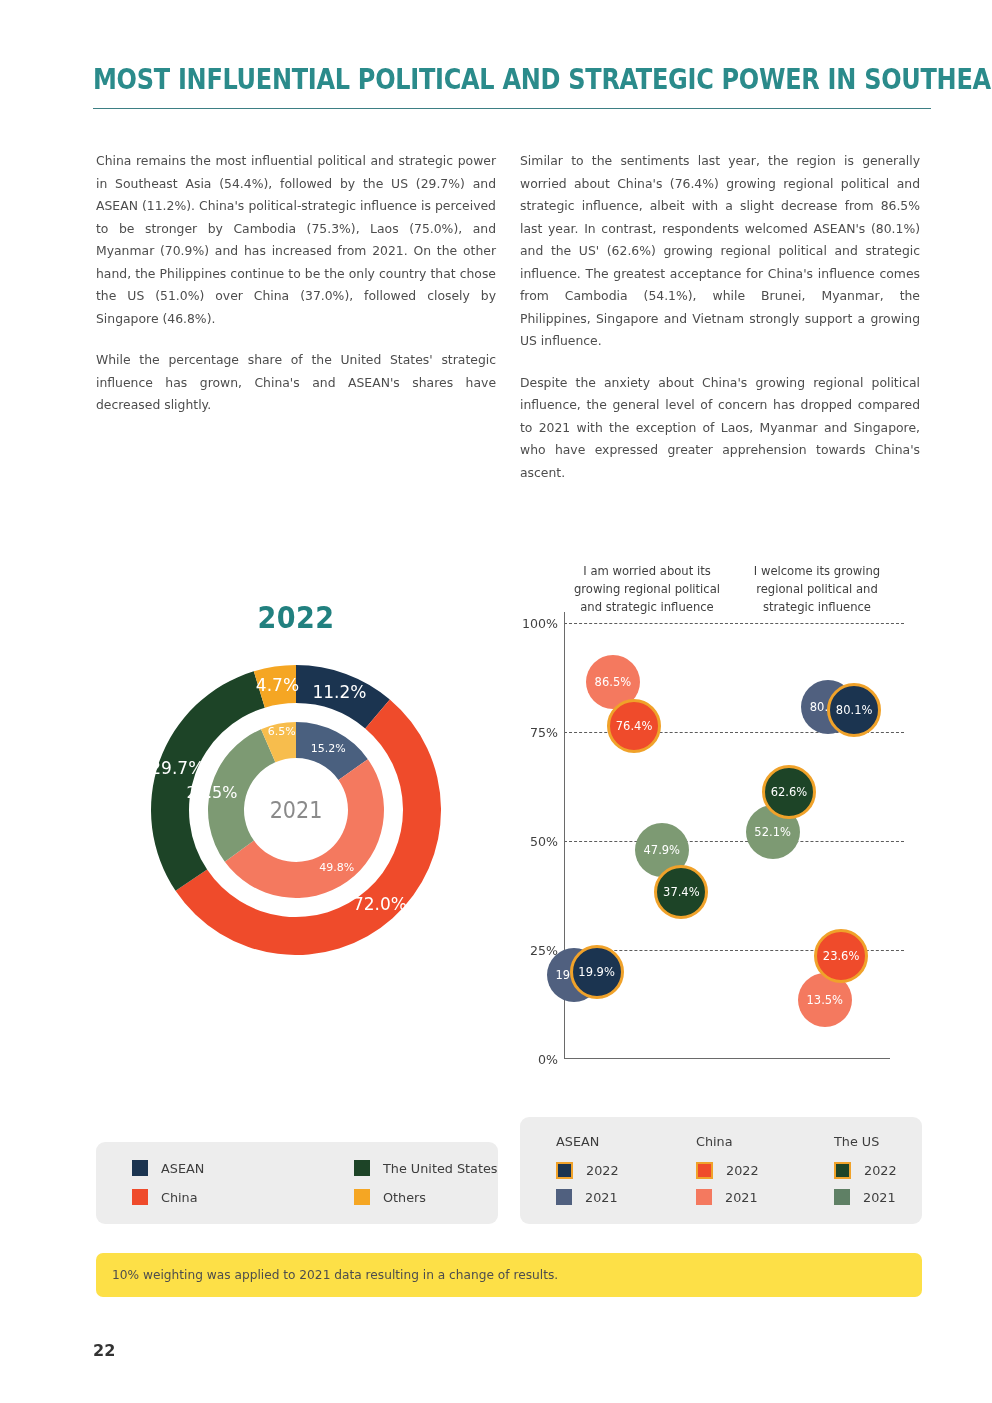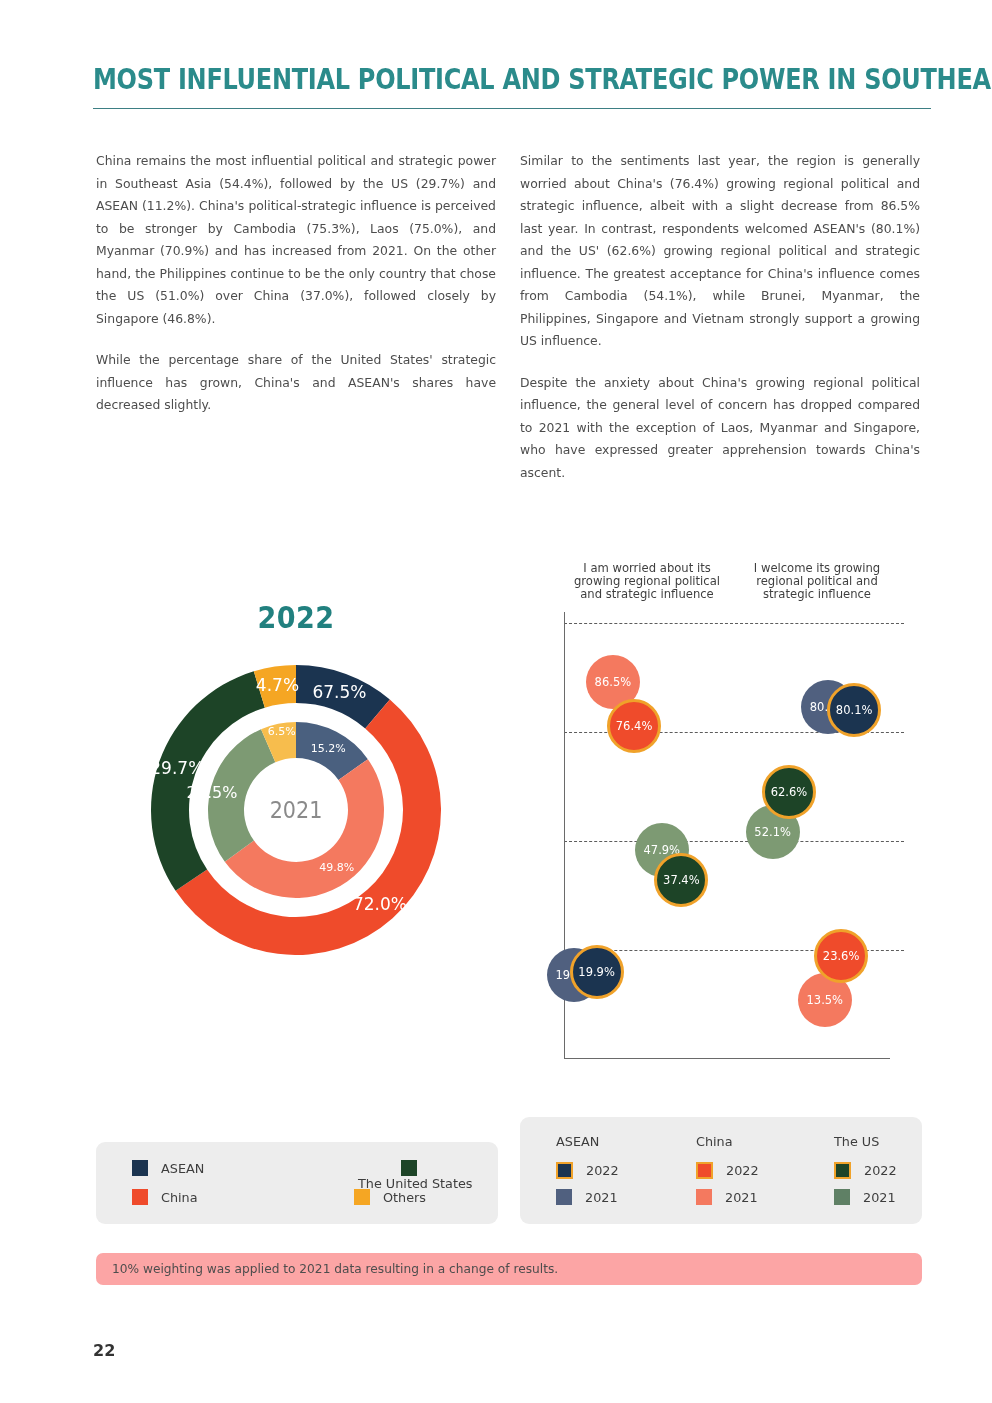--- a/index.html
+++ b/index.html
@@ -50,21 +50,21 @@
     font-family: "DejaVu Sans Condensed", "Liberation Sans Narrow", "Liberation Sans", sans-serif;
   }
   .slice-label {
     position: absolute; font-size: 17px; color: #ffffff; font-weight: 400;
     transform: translate(-50%, -50%); white-space: nowrap; pointer-events: none;
   }
 
   
   .bubble-wrap { position: absolute; left: 516px; top: 552px; width: 420px; height: 530px; }
   .panel-head {
-    position: absolute; font-size: 11.6px; line-height: 13px;
+    position: absolute; font-size: 11.6px; line-height: 18px;
     color: #3f3f3f; text-align: center;
   }
   .panel-head.h1 { left: 48px;  top: 10px; width: 166px; }
   .panel-head.h2 { left: 218px; top: 10px; width: 166px; }
 
   .plot {
     position: absolute; left: 48px; top: 71px;
     width: 326px; height: 436px;
     border-left: 1.3px solid #6a6a6a;
     border-bottom: 1.3px solid #6a6a6a;
@@ -100,22 +100,22 @@
   .lg-item { position: absolute; display: flex; align-items: center; }
   .swatch { width: 16px; height: 16px; flex: none; }
   .swatch.ringed { border: 2px solid #f0a22a; width: 17px; height: 17px; }
   .lg-label { margin-left: 13px; font-size: 12.8px; color: #3d3d3d; }
   .lg-head {
     position: absolute; font-size: 12.8px; color: #3d3d3d;
   }
 
   
   .footnote {
-    position: absolute; left: 96px; top: 1253px; width: 826px; height: 32px;
-    background: #fca5a5; border-radius: 7px;
+    position: absolute; left: 96px; top: 1253px; width: 826px; height: 44px;
+    background: #fde047; border-radius: 7px;
     display: flex; align-items: center; padding-left: 16px;
     font-size: 12.2px; color: #4d4d4d;
   }
   .footer-page {
     position: absolute; left: 93px; top: 1341px;
     font-size: 16px; color: #333; font-weight: 600;
   }
   .footer-text {
     position: absolute; left: 177px; top: 1413px;
     font-size: 12.6px; color: #4b4b4b; letter-spacing: 0.6px;
@@ -146,65 +146,72 @@
         <path d="M 238.8231144275694 34.445835903340054 A 145 145 0 1 1 24.563594616607176 225.7469643907873 L 56.12623878604806 204.58569096423614 A 107 107 0 1 0 214.23498788793054 63.41865132177507 Z" fill="#ef4b2b"></path>
         <path d="M 24.563594616607176 225.7469643907873 A 145 145 0 0 1 102.79975580990052 6.276752523969606 L 113.85913014937486 42.63181048320516 A 107 107 0 0 0 56.12623878604806 204.58569096423614 Z" fill="#1d4427"></path>
         <path d="M 102.79975580990052 6.276752523969606 A 145 145 0 0 1 144.99999999999997 0 L 144.99999999999997 38 A 107 107 0 0 0 113.85913014937486 42.63181048320516 Z" fill="#f5a623"></path>
         <path d="M 145 57 A 88 88 0 0 1 216.8378540631122 94.17360209884045 L 187.44964103729356 114.96621942204209 A 52 52 0 0 0 145 93 Z" fill="#4a607f"></path>
         <path d="M 216.8378540631122 94.17360209884045 A 88 88 0 0 1 73.80650449500463 196.72510220173766 L 102.93111629250274 175.5648331192086 A 52 52 0 0 0 187.44964103729356 114.96621942204209 Z" fill="#f4795f"></path>
         <path d="M 73.80650449500463 196.72510220173766 A 88 88 0 0 1 110.05098562413934 64.23759293980964 L 124.34830968699143 97.27675946443298 A 52 52 0 0 0 102.93111629250274 175.5648331192086 Z" fill="#7d9a73"></path>
         <path d="M 110.05098562413934 64.23759293980964 A 88 88 0 0 1 144.99999999999997 57 L 145 93 A 52 52 0 0 0 124.34830968699143 97.27675946443298 Z" fill="#f7bd4d"></path>
       </svg>
     <div class="donut-center-label">2021</div>
     <div id="donut-labels">
-        <div class="slice-label" style="left: 243.425px; top: 91.7195px;">67.5%</div>
+        <div class="slice-label" style="left: 243.425px; top: 91.7195px;">11.2%</div>
         <div class="slice-label" style="left: 283.917px; top: 303.989px;">72.0%</div>
         <div class="slice-label" style="left: 81.3155px; top: 167.692px;">29.7%</div>
         <div class="slice-label" style="left: 181.463px; top: 85.371px;">4.7%</div>
         <div class="slice-label" style="left: 232.171px; top: 147.83px; font-size: 11px;">15.2%</div>
         <div class="slice-label" style="left: 240.788px; top: 266.889px; font-size: 11px;">49.8%</div>
         <div class="slice-label" style="left: 116px; top: 191.529px; font-size: 16px;">28.5%</div>
         <div class="slice-label" style="left: 185.805px; top: 131px; font-size: 11px;">6.5%</div>
       </div>
   </div>
 
   <div class="bubble-wrap">
     <div class="panel-head h1">I am worried about its growing regional political and strategic influence</div>
     <div class="panel-head h2">I welcome its growing regional political and strategic influence</div>
+    <div class="ytick-col" id="ytick-col">
+        <div class="ytick" style="top: 71px;">100%</div>
+        <div class="ytick" style="top: 180px;">75%</div>
+        <div class="ytick" style="top: 289px;">50%</div>
+        <div class="ytick" style="top: 398px;">25%</div>
+        <div class="ytick" style="top: 507px;">0%</div>
+      </div>
     <div id="gridlines">
         <div class="gridline" style="top: 71px;"></div>
         <div class="gridline" style="top: 180px;"></div>
         <div class="gridline" style="top: 289px;"></div>
         <div class="gridline" style="top: 398px;"></div>
       </div>
     <div class="plot"></div>
     <div class="plot-divider"></div>
     <div id="bubbles">
         <div class="bubble" style="width: 54px; height: 54px; left: 69.9px; top: 102.86px; background: rgb(244, 121, 95); z-index: 2;">86.5%</div>
         <div class="bubble ringed" style="width: 54px; height: 54px; left: 91.09px; top: 146.896px; background: rgb(239, 75, 43); z-index: 3;">76.4%</div>
         <div class="bubble" style="width: 54px; height: 54px; left: 118.8px; top: 271.156px; background: rgb(125, 154, 115); z-index: 2;">47.9%</div>
-        <div class="bubble ringed" style="width: 54px; height: 54px; left: 138.36px; top: 301px; background: rgb(29, 68, 39); z-index: 3;">37.4%</div>
+        <div class="bubble ringed" style="width: 54px; height: 54px; left: 138.36px; top: 313px; background: rgb(29, 68, 39); z-index: 3;">37.4%</div>
         <div class="bubble" style="width: 54px; height: 54px; left: 30.78px; top: 396.288px; background: rgb(80, 96, 127); z-index: 2;">19.2%</div>
         <div class="bubble ringed" style="width: 54px; height: 54px; left: 53.6px; top: 393.236px; background: rgb(27, 52, 80); z-index: 3;">19.9%</div>
         <div class="bubble" style="width: 54px; height: 54px; left: 285.06px; top: 127.712px; background: rgb(80, 96, 127); z-index: 2;">80.8%</div>
         <div class="bubble ringed" style="width: 54px; height: 54px; left: 311.14px; top: 130.764px; background: rgb(27, 52, 80); z-index: 3;">80.1%</div>
         <div class="bubble ringed" style="width: 54px; height: 54px; left: 245.94px; top: 213px; background: rgb(29, 68, 39); z-index: 3;">62.6%</div>
         <div class="bubble" style="width: 54px; height: 54px; left: 229.64px; top: 252.844px; background: rgb(125, 154, 115); z-index: 2;">52.1%</div>
         <div class="bubble ringed" style="width: 54px; height: 54px; left: 298.1px; top: 377.104px; background: rgb(239, 75, 43); z-index: 3;">23.6%</div>
         <div class="bubble" style="width: 54px; height: 54px; left: 281.8px; top: 421.14px; background: rgb(244, 121, 95); z-index: 2;">13.5%</div>
       </div>
   </div>
 
   <div class="legend-box legend-left">
     <div id="legend-donut">
         <div class="lg-item" style="left: 36px; top: 18px;">
           <span class="swatch" style="background: rgb(27, 52, 80);"></span>
           <span class="lg-label">ASEAN</span>
         </div>
-        <div class="lg-item" style="left: 249px; top: 18px; flex-direction: column;">
+        <div class="lg-item" style="left: 258px; top: 18px;">
           <span class="swatch" style="background: rgb(29, 68, 39);"></span>
           <span class="lg-label">The United States</span>
         </div>
         <div class="lg-item" style="left: 36px; top: 47px;">
           <span class="swatch" style="background: rgb(239, 75, 43);"></span>
           <span class="lg-label">China</span>
         </div>
         <div class="lg-item" style="left: 258px; top: 47px;">
           <span class="swatch" style="background: rgb(245, 166, 35);"></span>
           <span class="lg-label">Others</span>

